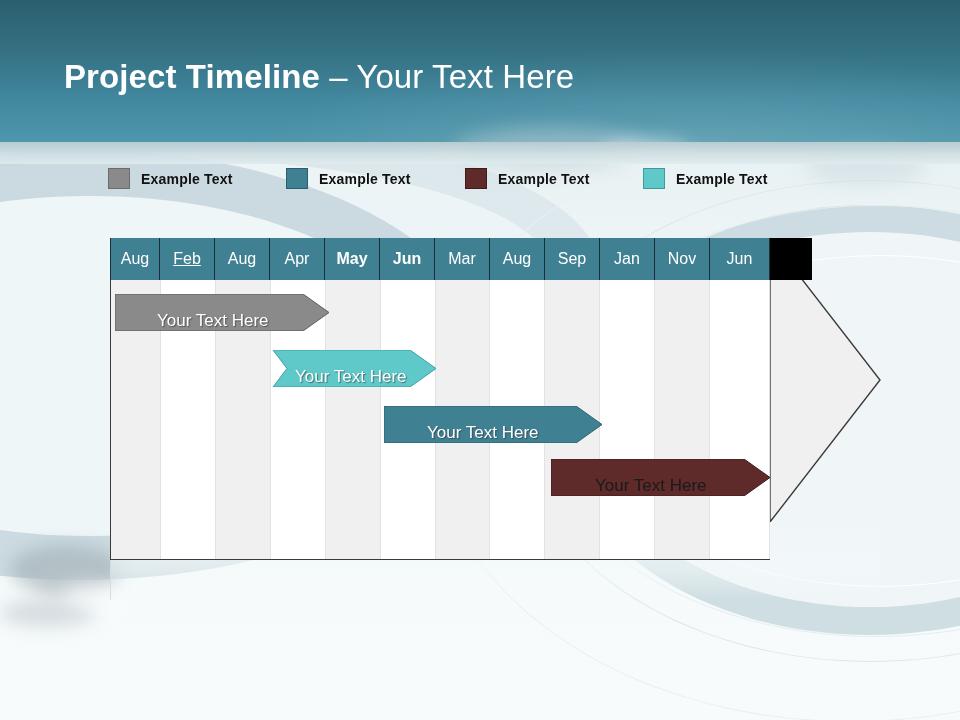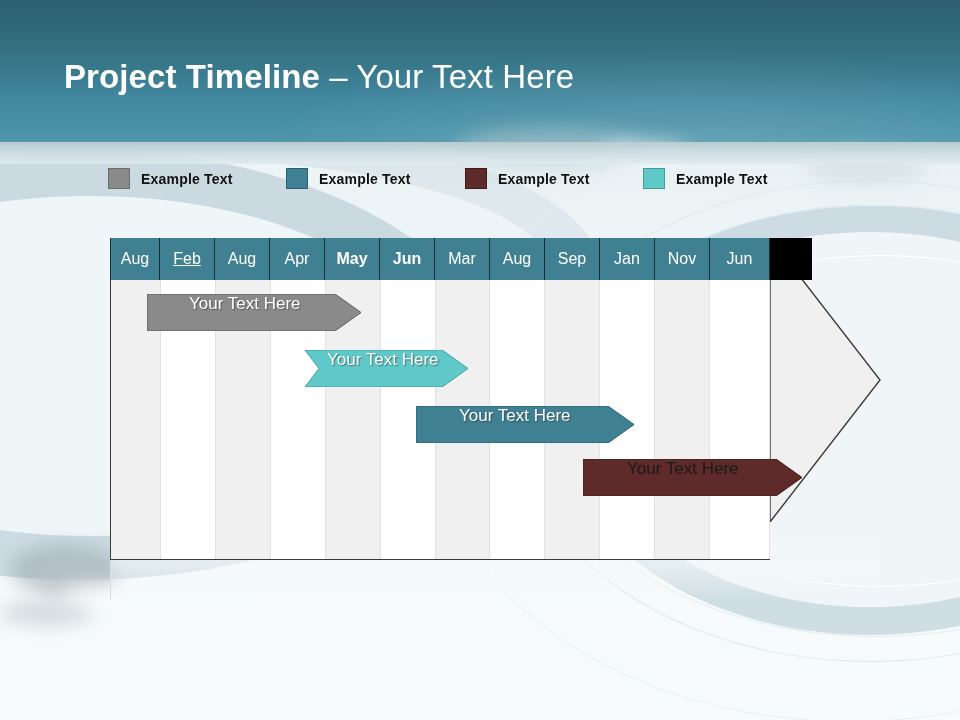--- a/index.html
+++ b/index.html
@@ -208,22 +208,21 @@
     box-sizing: border-box;
     z-index: 1;
   }
 
   
   .bar {
     position: absolute;
     height: 37px;
     z-index: 4;
     display: flex;
-    align-items: flex-start;
-    margin-left: 32px;
+    align-items: flex-end;
   }
   .bar svg { position: absolute; left: 0; top: 0; }
   .bar-label {
     position: relative;
     font-size: 17px;
     white-space: nowrap;
     z-index: 1;
   }
   .bar-label.light {
     color: #ffffff;

